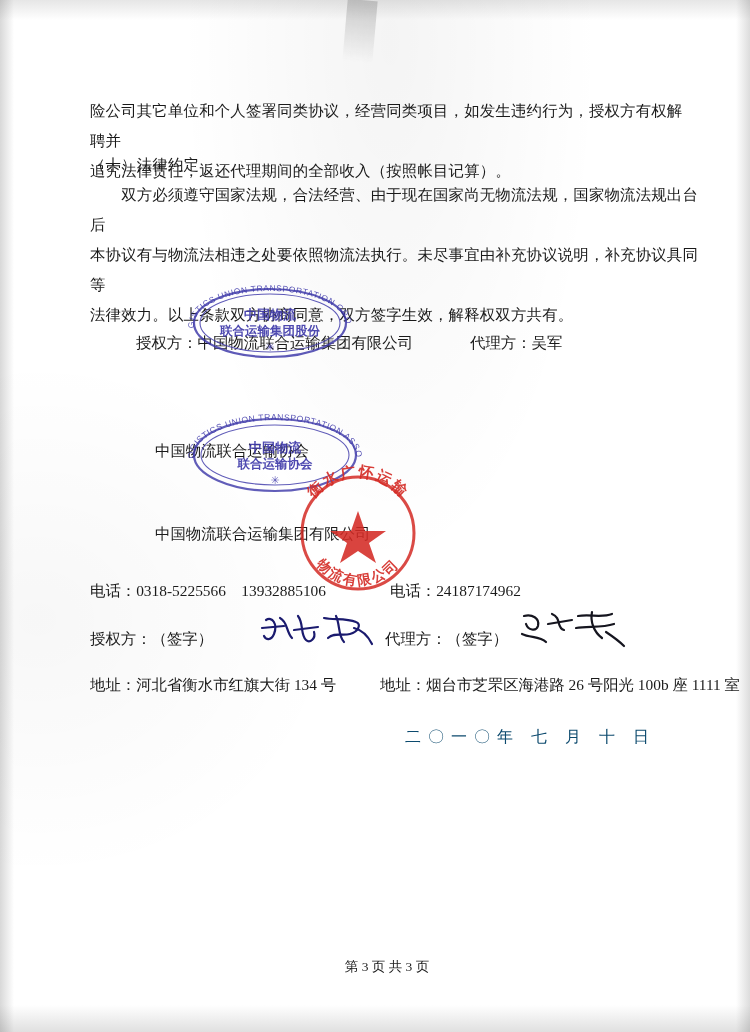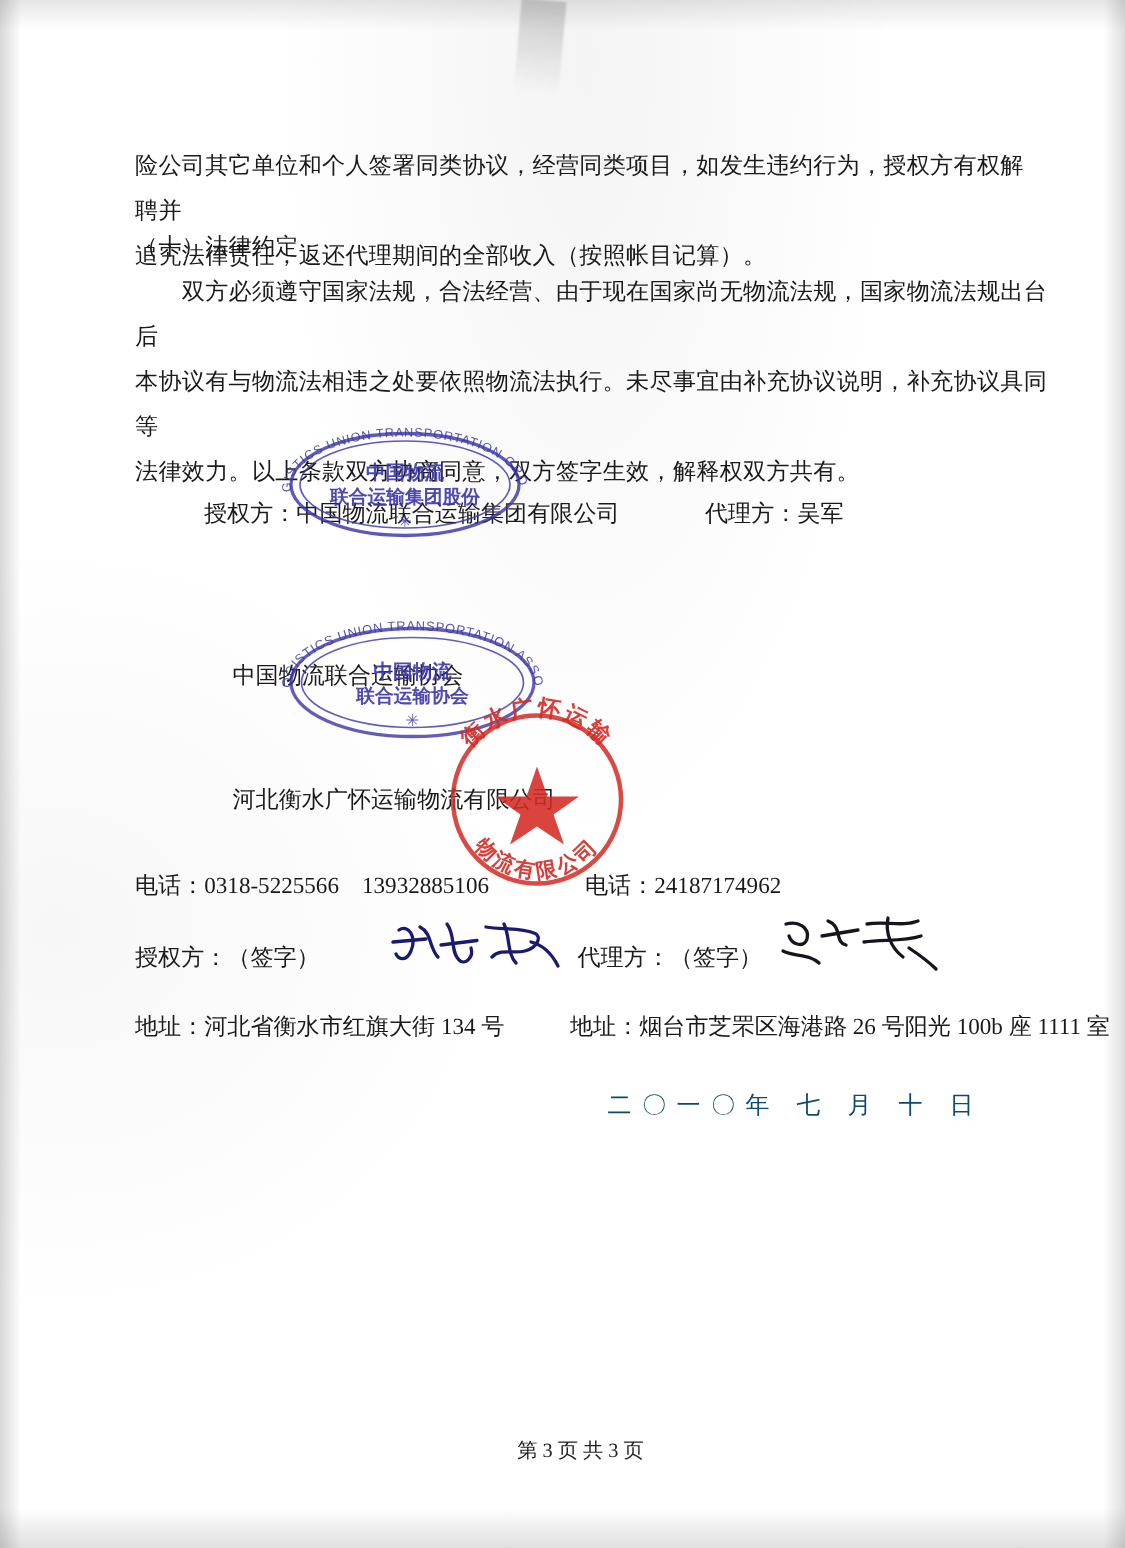--- a/index.html
+++ b/index.html
@@ -116,21 +116,21 @@
   <div class="para" style="left:90px; top:180px; width:610px;">　　双方必须遵守国家法规，合法经营、由于现在国家尚无物流法规，国家物流法规出台后
 本协议有与物流法相违之处要依照物流法执行。未尽事宜由补充协议说明，补充协议具同等
 法律效力。以上条款双方协商同意，双方签字生效，解释权双方共有。</div>
 
   <div class="blk" style="left:104px; top:330px;margin-left:32px;">授权方：中国物流联合运输集团有限公司</div>
 
   <div class="blk" style="left:470px; top:330px;">代理方：吴军</div>
 
   <div class="blk" style="left:155px; top:438px;">中国物流联合运输协会</div>
 
-  <div class="blk" style="left:155px; top:521px;">河北衡水广怀运输物流有限公司</div>
+  <div class="blk" style="left:155px; top:521px;">中国物流联合运输集团有限公司</div>
 
   <div class="blk" style="left:90px; top:578px;">电话：0318-5225566　13932885106</div>
 
   <div class="blk" style="left:390px; top:578px;">电话：24187174962</div>
 
   <div class="blk" style="left:385px; top:626px;">代理方：（签字）</div>
 
   <div class="blk" style="left:90px; top:626px;">授权方：（签字）</div>
 
   <div class="blk" style="left:90px; top:672px;">地址：河北省衡水市红旗大街 134 号</div>

